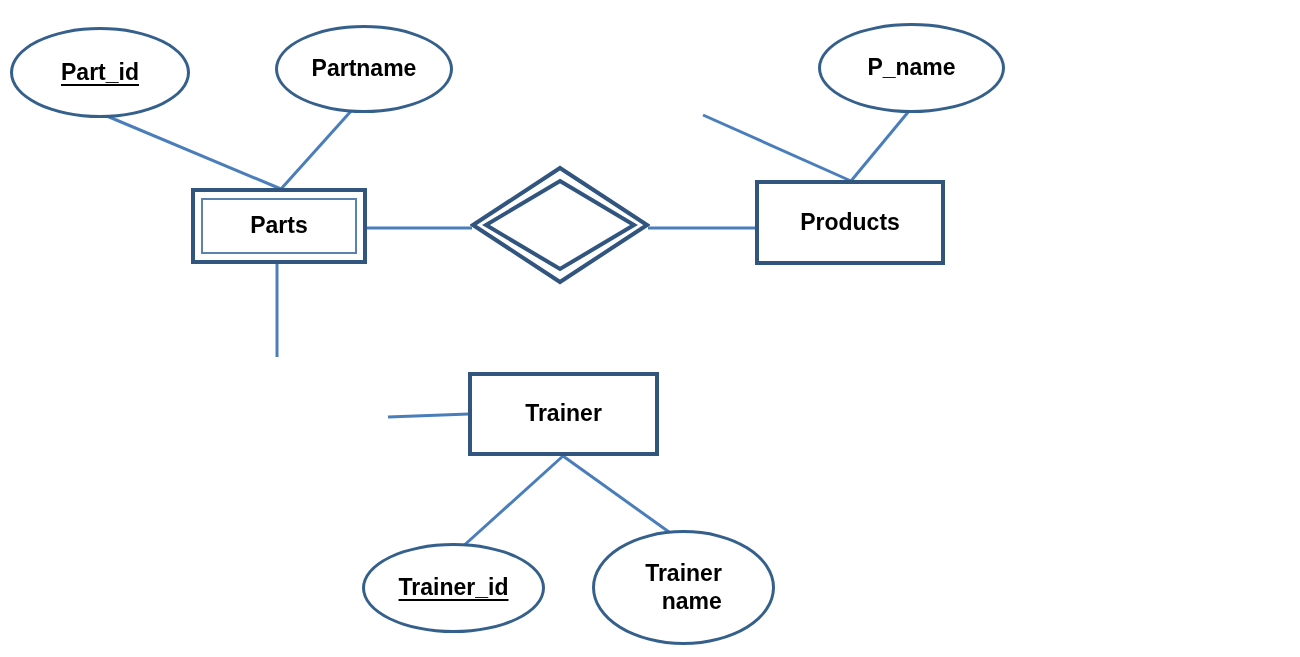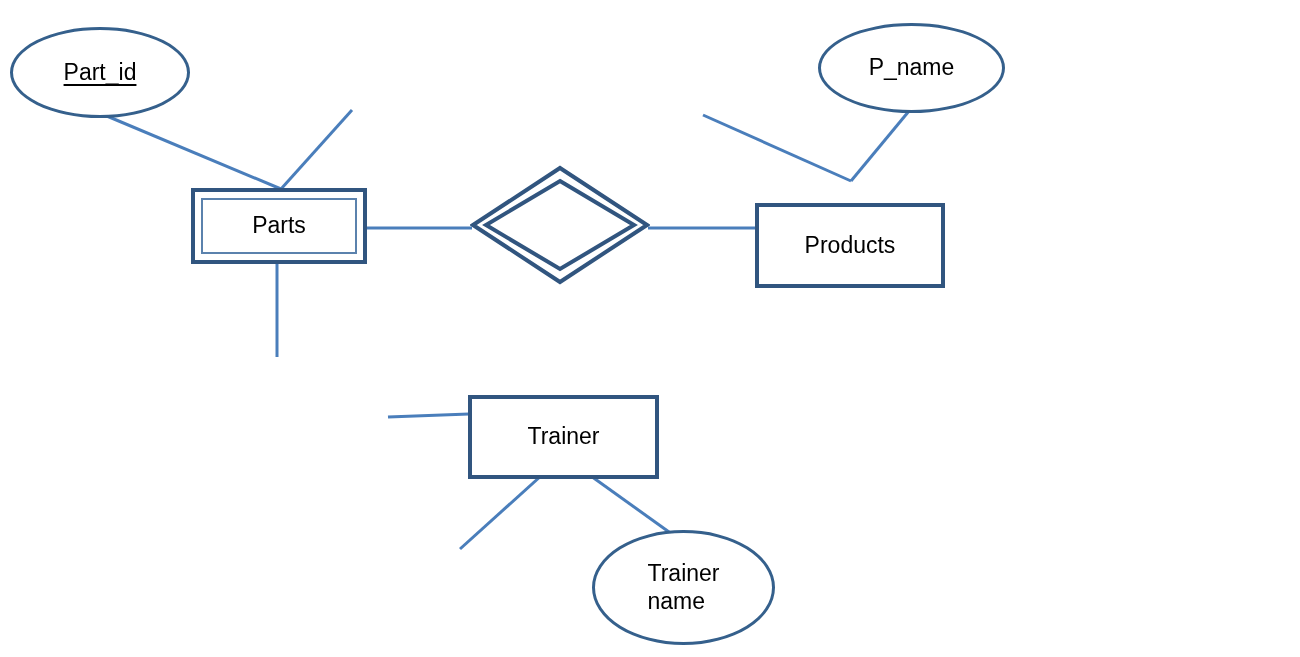--- a/index.html
+++ b/index.html
@@ -24,22 +24,23 @@
     left: 0;
     top: 0;
     width: 1300px;
     height: 657px;
   }
   .node {
     position: absolute;
     display: flex;
     align-items: center;
     justify-content: center;
-    text-align: left;
+    text-align: right;
     box-sizing: border-box;
+    font-weight: bold;
   }
   .node .lbl {
     position: relative;
     z-index: 3;
     line-height: 1.18;
     white-space: pre-line;
     color: #000000;
   }
 
   
@@ -52,21 +53,20 @@
   .ellipse.key .lbl {
     text-decoration: underline;
     text-underline-offset: 4px;
     text-decoration-thickness: 2px;
   }
 
   
   .entity {
     border: 4px solid #31557F;
     background: #ffffff;
-    margin-top: 23px;
   }
   .entity .lbl { font-size: 23px; }
 
   
   .entity-weak {
     border: 4px solid #31557F;
     background: #ffffff;
     padding: 16px;
   }
   .entity-weak .inner {
@@ -106,26 +106,32 @@
       <line x1="277" y1="264" x2="277" y2="357" stroke="#4A7EBB" stroke-width="3" stroke-linecap="butt"></line>
       <line x1="388" y1="417" x2="469" y2="414" stroke="#4A7EBB" stroke-width="3" stroke-linecap="butt"></line>
       <line x1="563" y1="456" x2="460" y2="549" stroke="#4A7EBB" stroke-width="3" stroke-linecap="butt"></line>
       <line x1="563" y1="456" x2="676" y2="537" stroke="#4A7EBB" stroke-width="3" stroke-linecap="butt"></line>
     </svg>
 
   <div class="node ellipse key" style="left: 10px; top: 27px; width: 180px; height: 91px;">
     <span class="lbl">Part_id</span>
   </div>
 
+  <div class="node ellipse" style="left: 275px; top: 25px; width: 178px; height: 88px;">
+    <span class="lbl">Partname</span>
+  </div>
 
 
   <div class="node ellipse" style="left: 818px; top: 23px; width: 187px; height: 90px;">
     <span class="lbl">P_name</span>
   </div>
 
+  <div class="node ellipse key" style="left: 362px; top: 543px; width: 183px; height: 90px;">
+    <span class="lbl">Trainer_id</span>
+  </div>
 
   <div class="node ellipse" style="left: 592px; top: 530px; width: 183px; height: 115px;">
     <span class="lbl">Trainer
 name</span>
   </div>
 
   <div class="node entity-weak" style="left: 191px; top: 188px; width: 176px; height: 76px;">
     <span class="inner"></span>
     <span class="lbl">Parts</span>
   </div>

